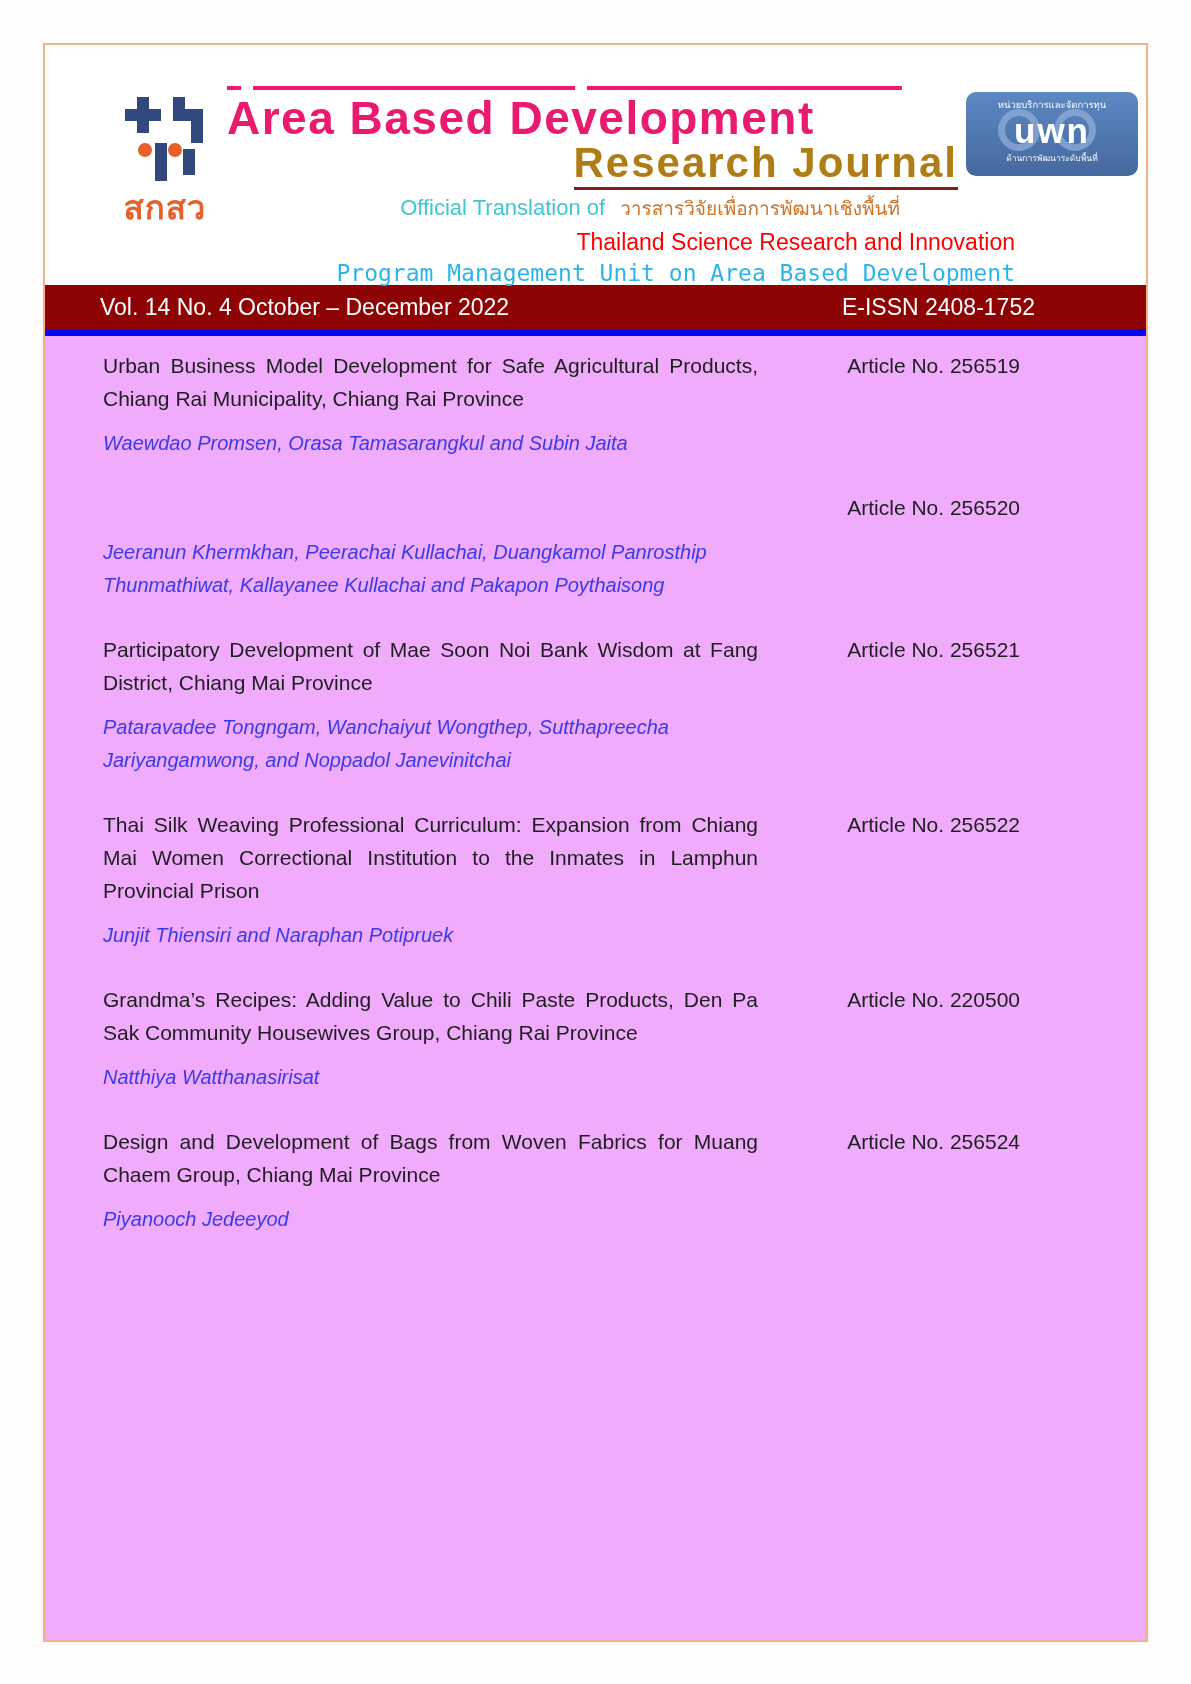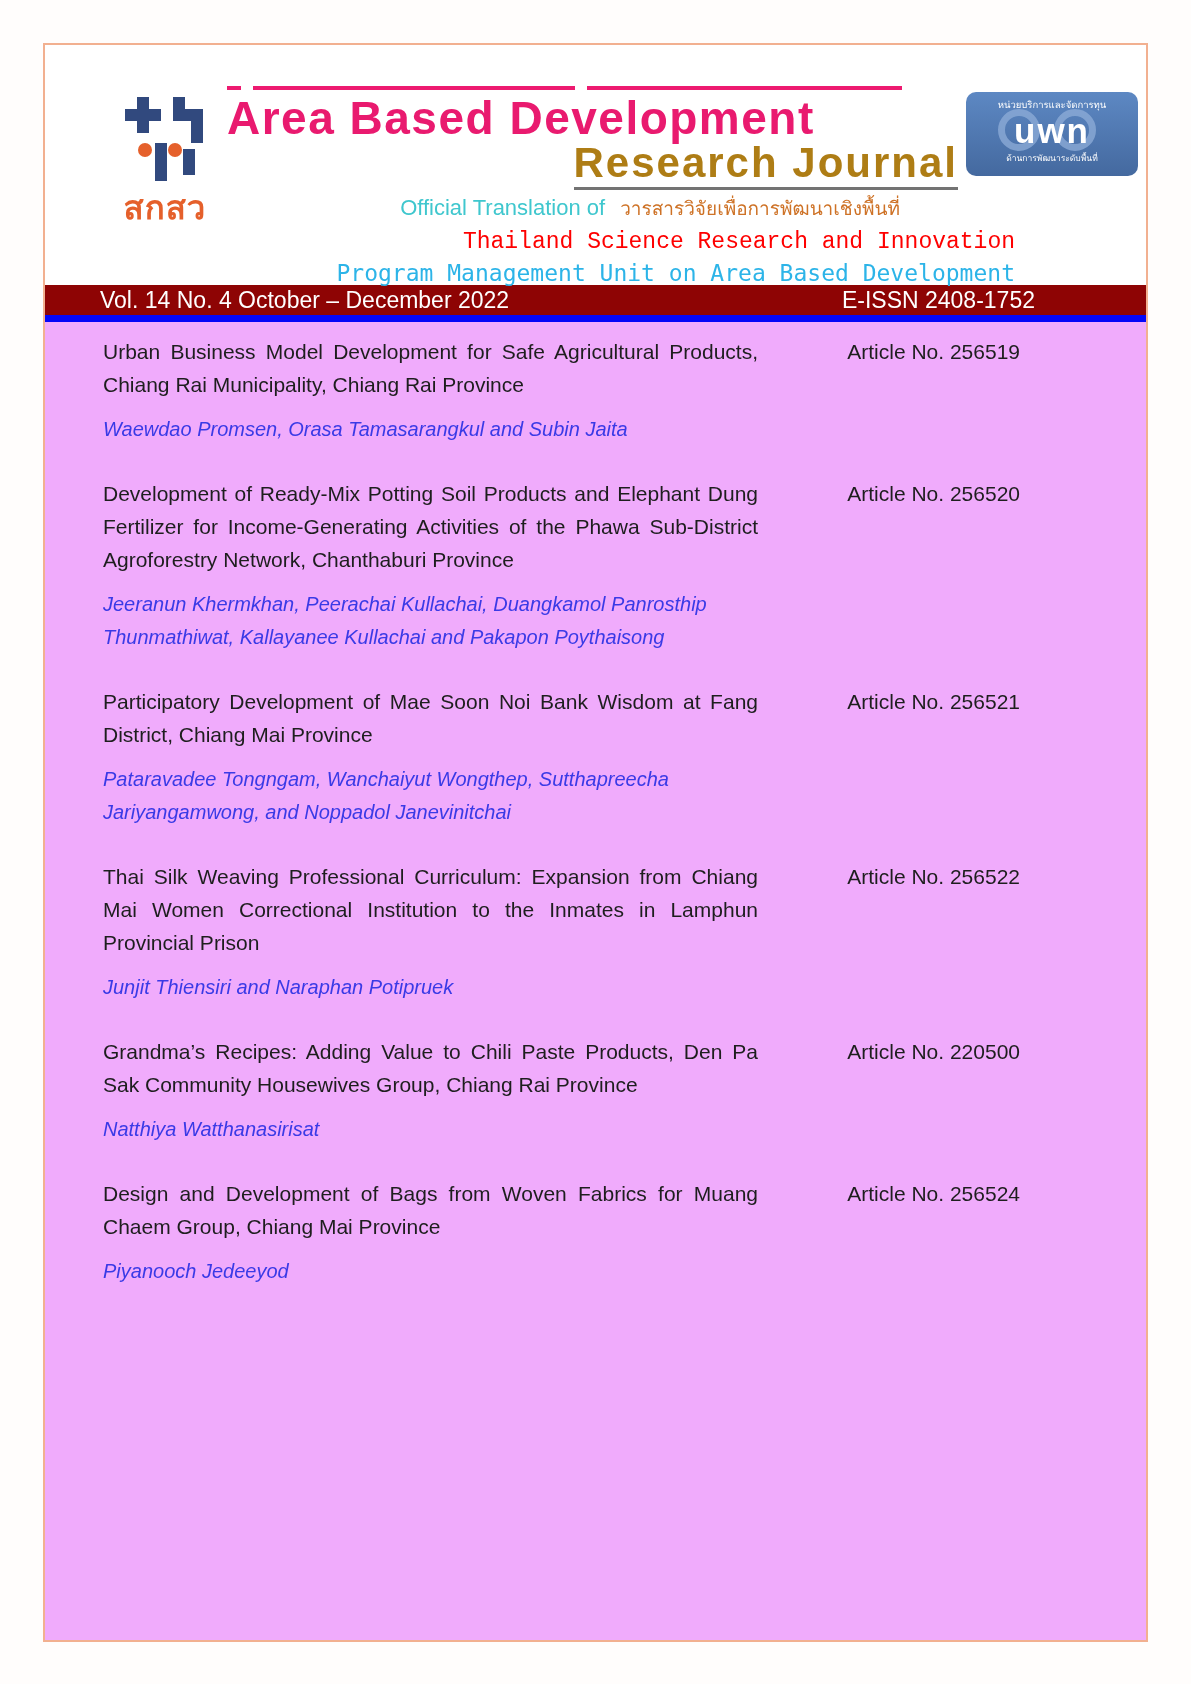--- a/index.html
+++ b/index.html
@@ -34,32 +34,32 @@
 
   .title1 {
     position:absolute; left:182px; top:50px;
     font-size:46px; font-weight:600; letter-spacing:1.5px;
     color:#E91A6F; line-height:1; white-space:nowrap;
   }
   .title2 {
     position:absolute; top:97px; right:188px;
     font-size:42px; font-weight:600; letter-spacing:2px;
     color:#AE7D15; line-height:1; white-space:nowrap;
-    border-bottom:3px solid #737373; padding-bottom:3px;
+    border-bottom:3px solid #7f1d1d; padding-bottom:3px;
   }
   .subtitle {
     position:absolute; top:151px; right:246px;
     white-space:nowrap; line-height:1.1;
   }
   .subtitle .en { color:#3FC7CE; font-size:22px; }
   .subtitle .th { color:#CE7226; font-size:19px; }
 
   .org1 {
     position:absolute; top:184px; right:131px;
-    font-family:Liberation Mono, monospace; font-size:23px;
+    font-family:Liberation Sans, sans-serif; font-size:23px;
     color:#FE0000; white-space:nowrap;margin-left:45px;
   }
   .org2 {
     position:absolute; top:215px; right:131px;
     font-family:"DejaVu Sans Mono", monospace; font-size:23px;
     color:#2CB4E8; white-space:nowrap;margin-left:20px;
   }
 
   .uwn {
     position:absolute; left:921px; top:47px; width:172px; height:84px;
@@ -72,21 +72,21 @@
     border:7px solid #8fadd8; opacity:.75; top:17px;
   }
   .uwn .ring.left  { left:32px; }
   .uwn .ring.right { left:88px; }
   .uwn-top    { position:relative; font-size:9.5px; margin-top:5px; z-index:2; }
   .uwn-main   { position:relative; font-size:35px; font-weight:bold; line-height:38px; letter-spacing:2px; z-index:2; }
   .uwn-bottom { position:relative; font-size:8.5px; margin-top:1px; z-index:2; }
 
   
   .issue-bar {
-    flex:none; height:30px; background:#8E0404; color:#ffffff;
+    flex:none; height:44px; background:#8E0404; color:#ffffff;
     display:flex; align-items:center; justify-content:space-between;
     padding:0 111px 0 55px; font-size:23px;
   }
   .blue-rule { flex:none; height:7px; background:#0406F8; }
 
   
   .content {
     flex:1; background:#f0abfc;
     padding:13px 126px 0 58px;
   }
@@ -172,21 +172,20 @@
       <section class="article">
         <div class="article-row">
           <h3 class="article-title">Urban Business Model Development for Safe Agricultural Products, Chiang Rai Municipality, Chiang Rai Province</h3>
           <div class="article-no">Article No. 256519</div>
         </div>
         <div class="article-authors">Waewdao Promsen, Orasa Tamasarangkul and Subin Jaita</div>
       </section>
 
       <section class="article">
         <div class="article-row">
-          <h3 class="article-title">Development of Ready-Mix Potting Soil Products and Elephant Dung Fertilizer for Income-Generating Activities of the Phawa Sub-District Agroforestry Network, Chanthaburi Province</h3>
           <div class="article-no">Article No. 256520</div>
         </div>
         <div class="article-authors">Jeeranun Khermkhan, Peerachai Kullachai, Duangkamol Panrosthip Thunmathiwat, Kallayanee Kullachai and Pakapon Poythaisong</div>
       </section>
 
       <section class="article">
         <div class="article-row">
           <h3 class="article-title">Participatory Development of Mae Soon Noi Bank Wisdom at Fang District, Chiang Mai Province</h3>
           <div class="article-no">Article No. 256521</div>
         </div>

